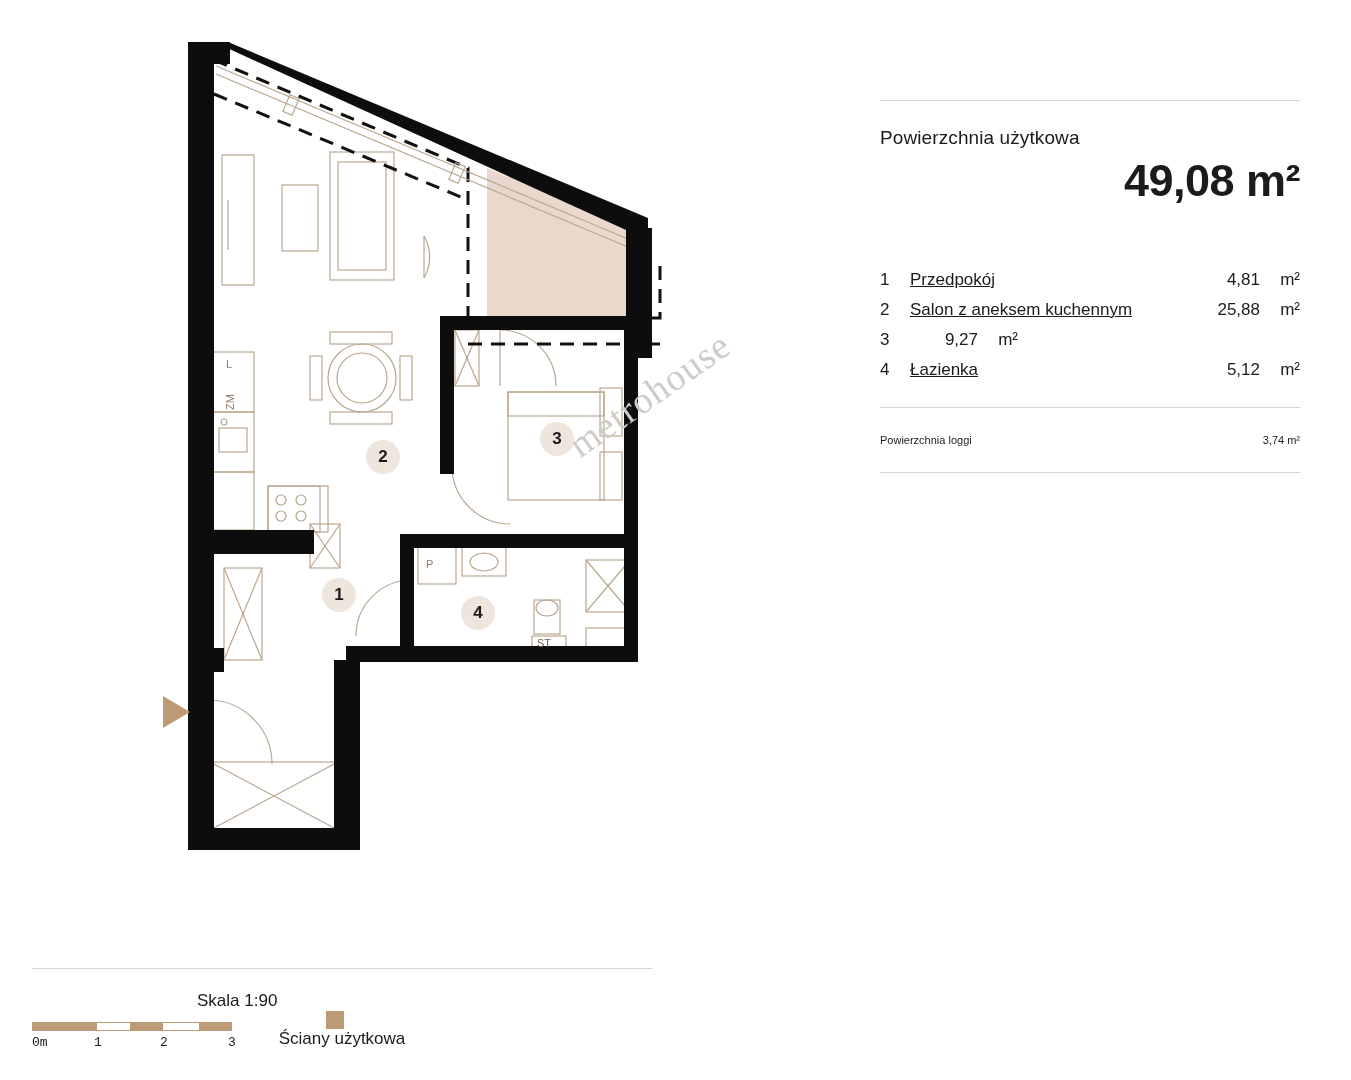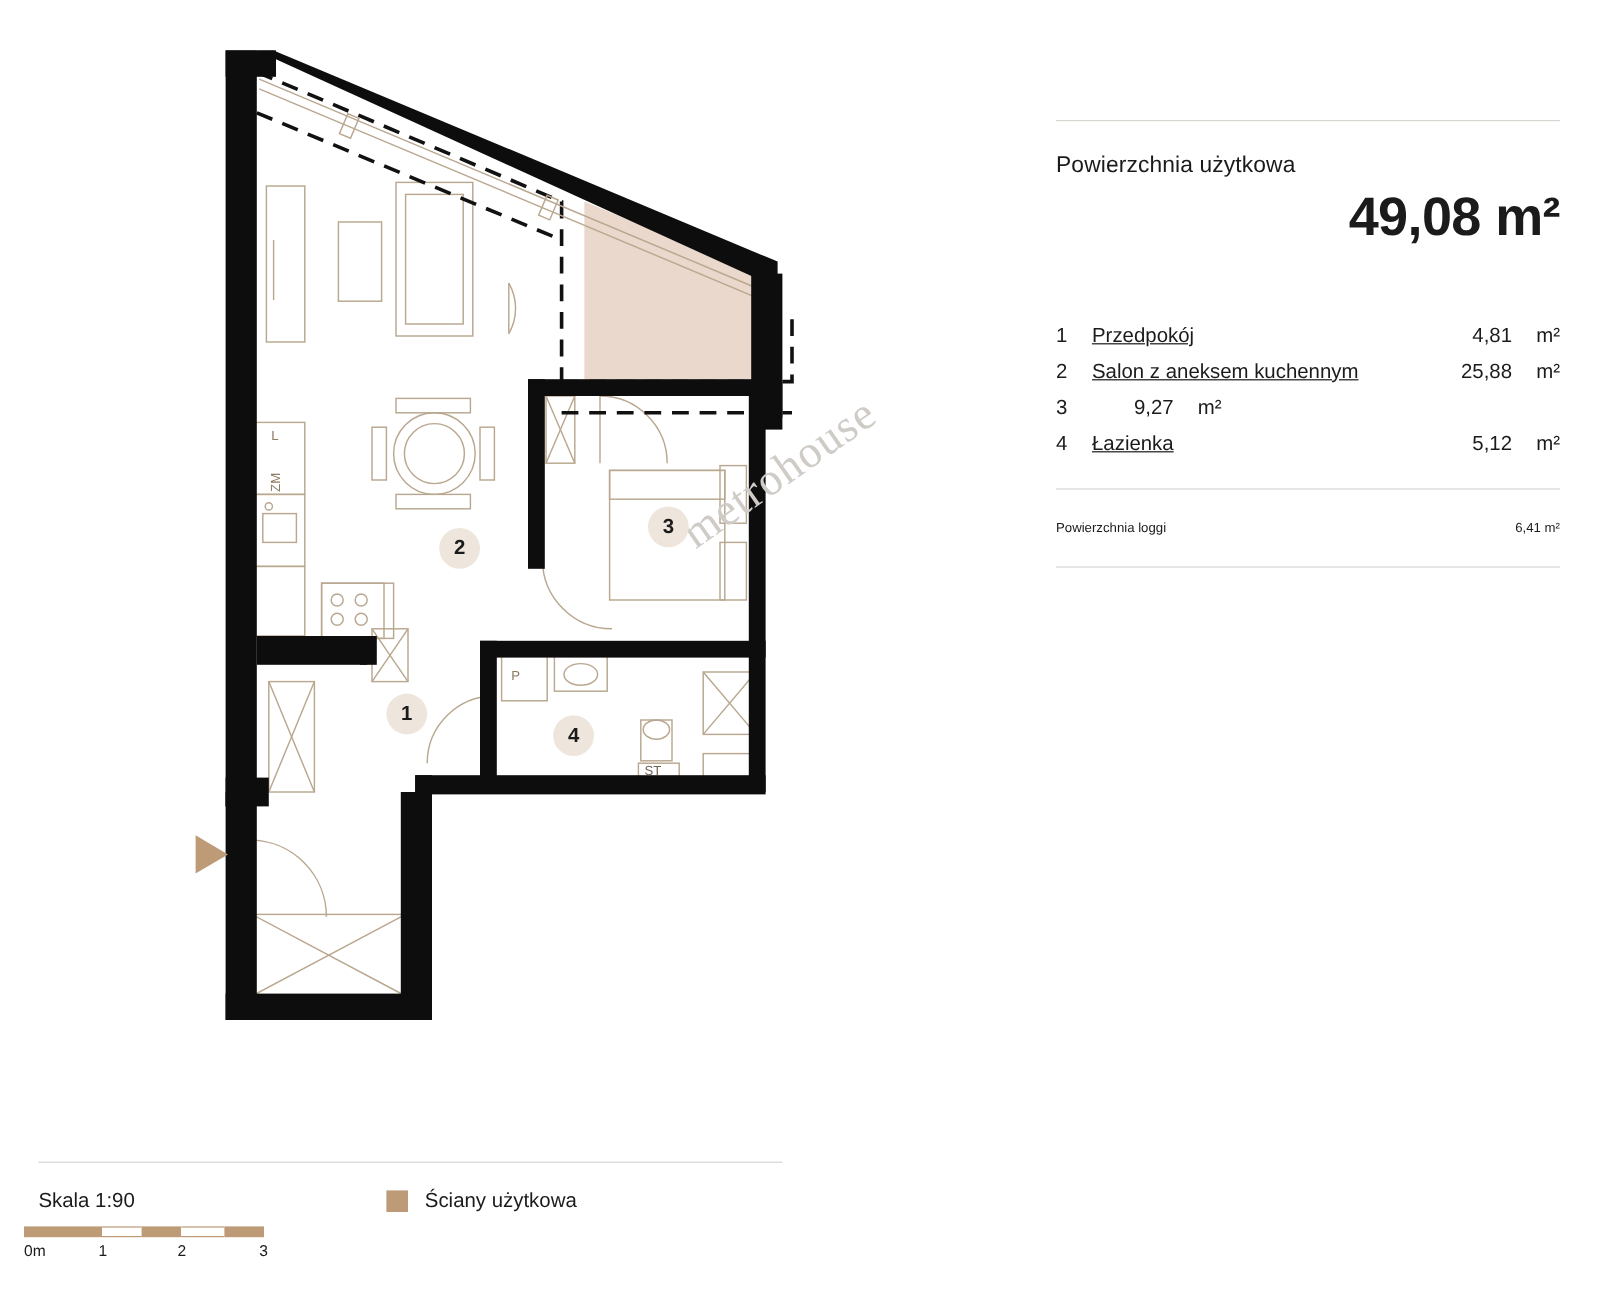--- a/index.html
+++ b/index.html
@@ -40,27 +40,27 @@
   }
   .loggia-label{flex:1;}
   .loggia-val{text-align:right;}
   .rule3{height:1px;background:#d8d5d1;width:420px;margin-top:26px;}
 
   
   .legend{
     position:absolute;left:32px;top:968px;width:620px;
   }
   .legend-rule{height:1px;background:#d8d5d1;width:620px;}
-  .legend-row{display:flex;align-items:center;margin-top:22px;}
+  .legend-row{display:flex;align-items:center;margin-top:22px;flex-direction:column;}
   .scale-label{font-size:17px;width:290px;}
   .swatch{
     width:18px;height:18px;background:#bd9b77;display:inline-block;margin-right:14px;
   }
   .legend-text{font-size:17px;}
-  .scalebar{position:absolute;left:20px;top:1022px;}
+  .scalebar{position:absolute;left:32px;top:1022px;font-family:Liberation Mono, monospace;}
   .bar{display:flex;height:9px;width:200px;border:0;}
   .bar div{height:9px;}
   .s-a{background:#bd9b77;width:65px;}
   .s-b{background:#ffffff;width:33px;border-top:1px solid #bd9b77;border-bottom:1px solid #bd9b77;box-sizing:border-box;}
   .s-c{background:#bd9b77;width:33px;}
   .s-d{background:#ffffff;width:36px;border-top:1px solid #bd9b77;border-bottom:1px solid #bd9b77;box-sizing:border-box;}
   .s-e{background:#bd9b77;width:33px;}
   .ticks{position:relative;width:210px;height:20px;font-size:13px;margin-top:4px;}
   .ticks span{position:absolute;top:0;}
   .t0{left:0;}
@@ -266,21 +266,21 @@
         <div class="room-name">Łazienka</div>
         <div class="room-val">5,12</div>
         <div class="room-unit">m²</div>
       </div>
     </div>
 
     <div class="rule2"></div>
 
     <div class="loggia">
       <div class="loggia-label">Powierzchnia loggi</div>
-      <div class="loggia-val">6,41 m²</div>
+      <div class="loggia-val">3,74 m²</div>
     </div>
 
     <div class="rule3"></div>
   </div>
 
   <div class="legend">
     <div class="legend-rule"></div>
     <div class="legend-row">
       <div class="scale-label">Skala 1:90</div>
       <span class="swatch"></span>

